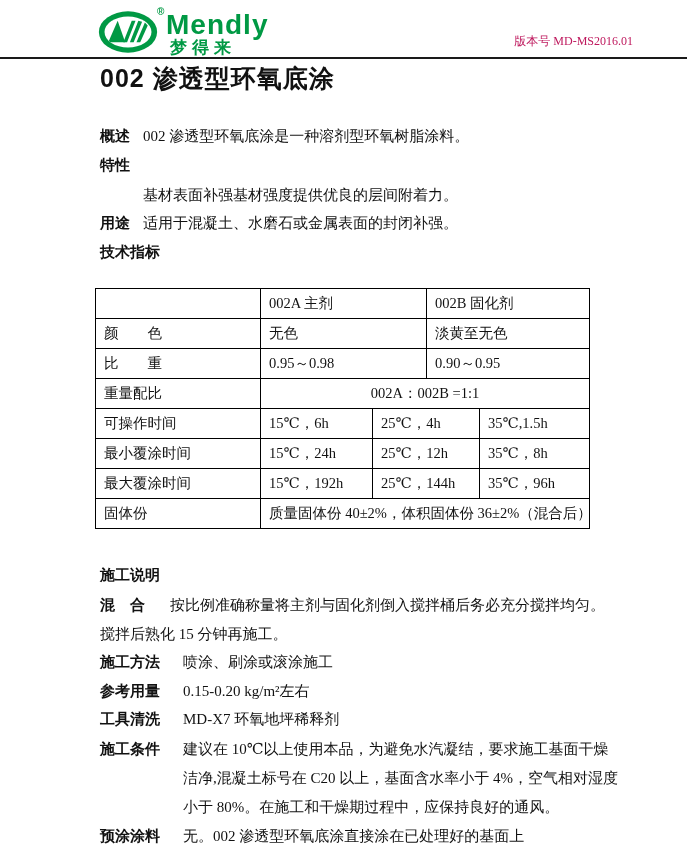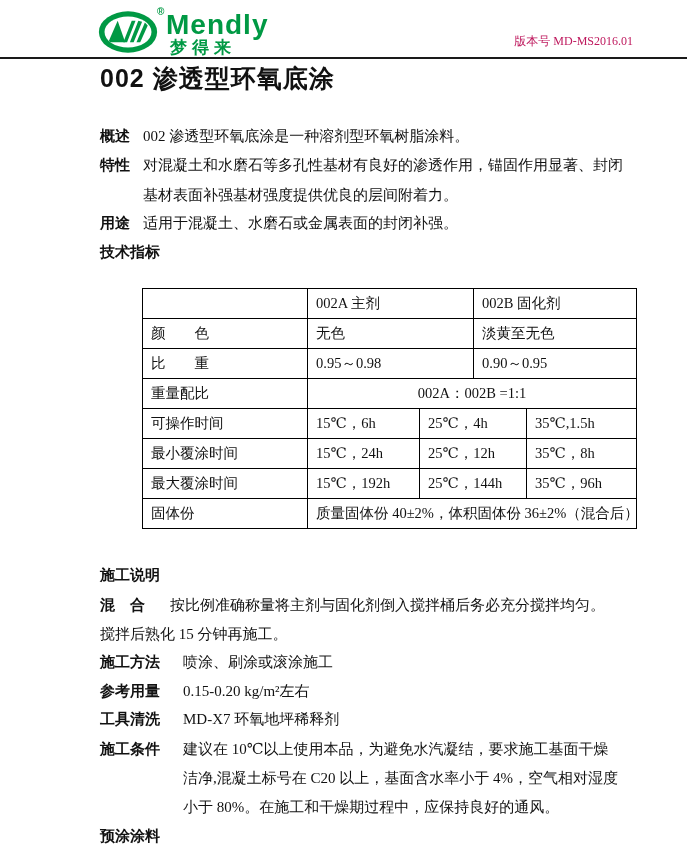--- a/index.html
+++ b/index.html
@@ -23,21 +23,20 @@
   .rule{left:0;top:57px;width:687px;border-top:2px solid #1a1a1a;height:0;}
   
   .title{left:100px;top:62px;font-size:25px;letter-spacing:1px;}
   .lbl{font-size:15px;}
   .val{font-size:15px;}
   
   .tbl{
     position:absolute;left:95px;top:288px;width:494px;
     border-top:1px solid #000;border-left:1px solid #000;
     font-size:14.5px;
-    margin-left:47px;
   }
   .trow{display:flex;height:30px;}
   .cell{
     border-right:1px solid #000;border-bottom:1px solid #000;
     display:flex;align-items:center;padding-left:8px;
     box-sizing:border-box;white-space:nowrap;overflow:hidden;
   }
   .c-label{width:165px;}
   .c-a{width:166px;}
   .c-b{width:163px;}
@@ -75,21 +74,20 @@
   <div class="abs green brand-cn hei">梦得来</div>
   <div class="abs version">版本号 MD-MS2016.01</div>
   <div class="abs rule"></div>
 
   <div class="abs title hei">002 渗透型环氧底涂</div>
 
   <div class="abs lbl hei" style="left:100px;top:127px;">概述</div>
   <div class="abs val" style="left:143px;top:127px;">002 渗透型环氧底涂是一种溶剂型环氧树脂涂料。</div>
 
   <div class="abs lbl hei" style="left:100px;top:156px;">特性</div>
-  <div class="abs val" style="left:143px;top:156px;">对混凝土和水磨石等多孔性基材有良好的渗透作用，锚固作用显著、封闭</div>
   <div class="abs val" style="left:143px;top:186px;">基材表面补强基材强度提供优良的层间附着力。</div>
 
   <div class="abs lbl hei" style="left:100px;top:214px;">用途</div>
   <div class="abs val" style="left:143px;top:214px;font-family:Liberation Mono, monospace;">适用于混凝土、水磨石或金属表面的封闭补强。</div>
 
   <div class="abs lbl hei" style="left:100px;top:243px;">技术指标</div>
 
   <div class="tbl">
     <div class="trow">
       <div class="cell c-label"></div>
@@ -148,14 +146,15 @@
 
   <div class="abs lbl hei" style="left:100px;top:710px;">工具清洗</div>
   <div class="abs val" style="left:183px;top:710px;">MD-X7 环氧地坪稀释剂</div>
 
   <div class="abs lbl hei" style="left:100px;top:740px;">施工条件</div>
   <div class="abs val" style="left:183px;top:740px;">建议在 10℃以上使用本品，为避免水汽凝结，要求施工基面干燥</div>
   <div class="abs val" style="left:183px;top:769px;">洁净,混凝土标号在 C20 以上，基面含水率小于 4%，空气相对湿度</div>
   <div class="abs val" style="left:183px;top:798px;">小于 80%。在施工和干燥期过程中，应保持良好的通风。</div>
 
   <div class="abs lbl hei" style="left:100px;top:827px;">预涂涂料</div>
+  <div class="abs val" style="left:183px;top:827px;">无。002 渗透型环氧底涂直接涂在已处理好的基面上</div>
 
 </div>
 
 </body></html>

